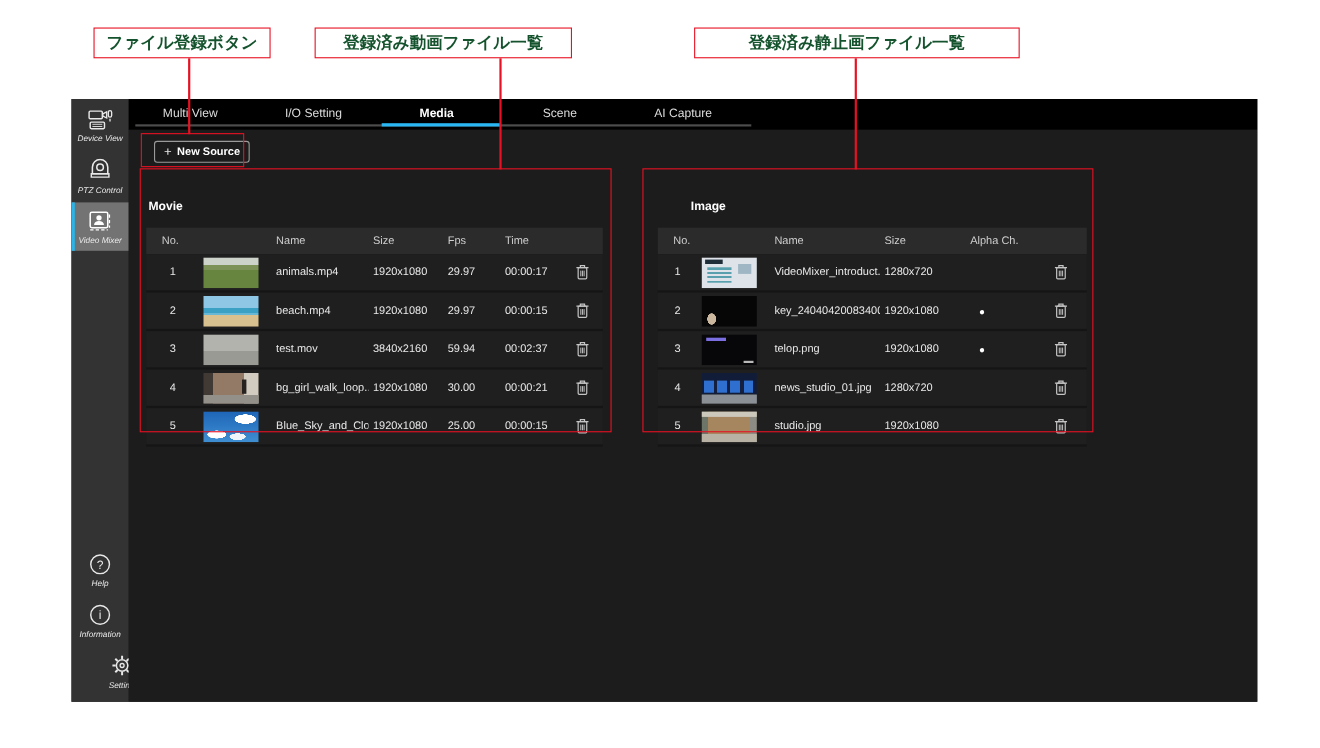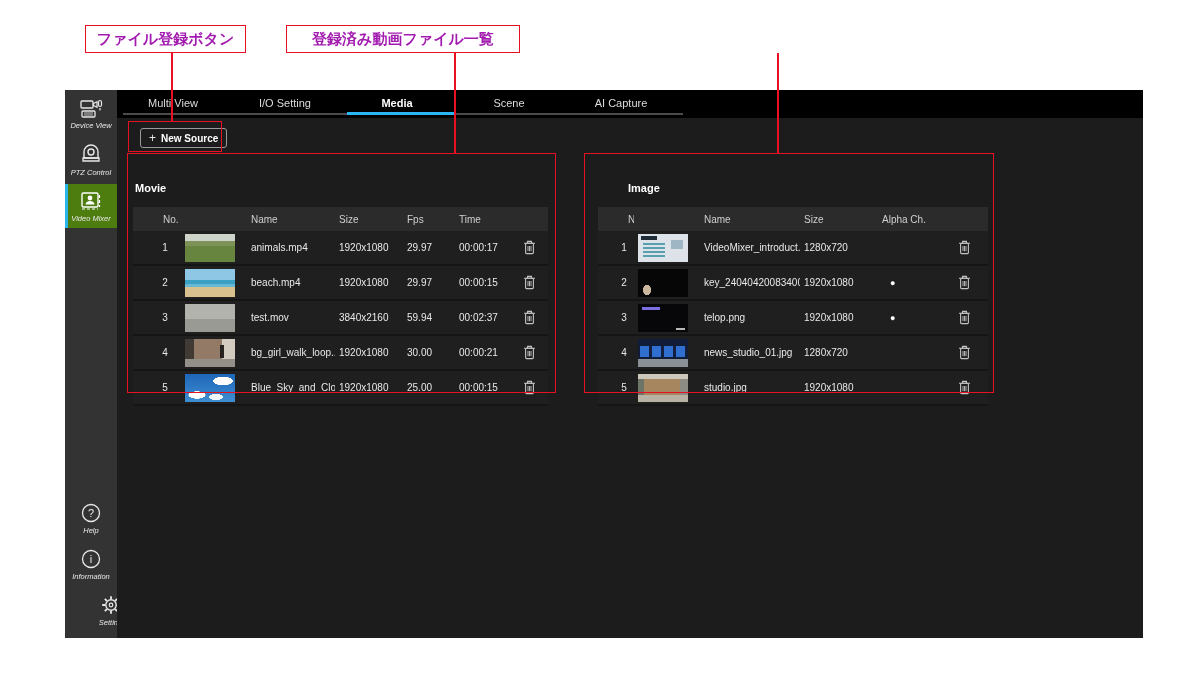--- a/index.html
+++ b/index.html
@@ -7,21 +7,21 @@
               font-family:"Liberation Sans", sans-serif; }
   .page { position:relative; width:1200px; height:680px; background:#fff; }
 
   
   .app { position:absolute; left:65px; top:90px; width:1078px; height:548px; background:#1c1c1c; display:flex; }
 
   
   .sidebar { width:52px; background:#333333; display:flex; flex-direction:column; align-items:stretch; flex:none; }
   .side-item { height:44px; margin-top:2px; display:flex; flex-direction:column; align-items:center; justify-content:center; color:#e8e8e8; cursor:pointer; }
   .side-item .lbl { font-size:7.5px; margin-top:2px; white-space:nowrap;font-style:italic; }
-  .side-item.selected { background:#4d7c0f; border-left:3px solid #2ab5ea; padding-right:3px; }
+  .side-item.selected { background:#737373; border-left:3px solid #2ab5ea; padding-right:3px; }
   .side-spacer { flex:1; }
   .side-item svg { display:block; }
 
   
   .main { flex:1; display:flex; flex-direction:column; position:relative; }
   .tabbar { height:28px; background:#000; position:relative; flex:none; }
   .tabs { display:flex; height:24px; }
   .tab { width:112px; text-align:center; color:#dcdcdc; font-size:11px; line-height:26px; cursor:pointer; }
   .tab.active { color:#fff; font-weight:bold; }
   .tabline { position:absolute; left:6px; top:23px; width:560px; height:2px; background:#4c4c4c; }
@@ -40,21 +40,21 @@
   .dtable { position:absolute; top:89px; }
   .dtable.movie { left:16px;  width:415px; }
   .dtable.image { left:481px; width:390px; }
 
   .thead, .trow { display:grid; align-items:center; }
   .movie .thead, .movie .trow { grid-template-columns:48px 66px 88px 68px 52px 55px 1fr; }
   .image .thead, .image .trow { grid-template-columns:36px 66px 100px 78px 62px 1fr; }
   .thead { height:24px; background:#2b2b2b; color:#cfcfcf; font-size:10px; }
   .trow  { height:35px; background:#1f1f1f; color:#e8e8e8; font-size:10px; border-bottom:2px solid #151515; }
   .cell { padding-left:4px; white-space:nowrap; overflow:hidden; }
-  .cell.no { text-align:center; padding-left:0;margin-left:16px; }
+  .cell.no { text-align:center; padding-left:0; }
   .thead .cell.no { text-align:left; padding-left:14px; }
   .cell.trash { display:flex; justify-content:center; align-items:center; padding-left:0; cursor:pointer; }
   .cell.alpha { font-size:9px; color:#fff; padding-left:12px; }
 
   
   .thumb { width:50px; height:28px; background:#444; }
   .thumb-animals { background:linear-gradient(180deg,#cdd3c9 0 26%,#7c9256 26% 42%,#67853f 42%); }
   .thumb-beach { background:linear-gradient(180deg,#8ec6e6 0 38%,#3aa0c4 38% 55%,#67b8d4 55% 63%,#d9c08f 63%); }
   .thumb-wall { background:linear-gradient(180deg,#b3b3ad 0 55%,#9a9a94 55%); }
   .thumb-interior { background:
@@ -82,21 +82,21 @@
       repeating-linear-gradient(90deg,#2f6fd0 0 9px,#141f40 9px 12px) 2px 7px / 46px 11px no-repeat,
       linear-gradient(0deg,#8b8f96 0 8px,rgba(0,0,0,0) 8px),
       linear-gradient(180deg,#101c38 0 70%,#50565e 70%); }
   .thumb-studio { background:
       linear-gradient(#ccc8bc,#ccc8bc) 0 0 / 100% 5px no-repeat,
       linear-gradient(0deg,#b8b2a4 0 7px,rgba(0,0,0,0) 7px),
       linear-gradient(90deg,#6d7468 0 12%,#a5865f 12% 85%,#8c8c84 85%); }
 
   
   .ann { position:absolute; pointer-events:none; }
-  .ann-label { border:1.5px solid #e81123; background:#fff; color:#a21caf; font-size:15px; font-weight:bold;
+  .ann-label { border:1.5px solid #e81123; background:#fff; color:#14532d; font-size:15px; font-weight:bold;
                height:28px; display:flex; align-items:center; justify-content:center; white-space:nowrap; }
   .ann-line { width:1.5px; background:#e81123; }
   .ann-box { border:1.5px solid #e81123; background:transparent; }
 </style>
 </head>
 <body>
 
 <div class="page">
 
   <div class="app">
@@ -383,20 +383,23 @@
       </div>
     </div>
   </div>
 
   <div class="ann ann-label" style="left:85px;  top:25px; width:161px;">
     <span>ファイル登録ボタン</span>
   </div>
   <div class="ann ann-label" style="left:286px; top:25px; width:234px;">
     <span>登録済み動画ファイル一覧</span>
   </div>
+  <div class="ann ann-label" style="left:631px; top:25px; width:296px;">
+    <span>登録済み静止画ファイル一覧</span>
+  </div>
 
   <div class="ann ann-line" style="left:171px; top:53px; height:69px;"></div>
   <div class="ann ann-line" style="left:454px; top:53px; height:101px;"></div>
   <div class="ann ann-line" style="left:777px; top:53px; height:101px;"></div>
 
   <div class="ann ann-box" style="left:128px; top:121px; width:94px;  height:31px;"></div>
   <div class="ann ann-box" style="left:127px; top:153px; width:429px; height:240px;"></div>
   <div class="ann ann-box" style="left:584px; top:153px; width:410px; height:240px;"></div>
 </div>
 

